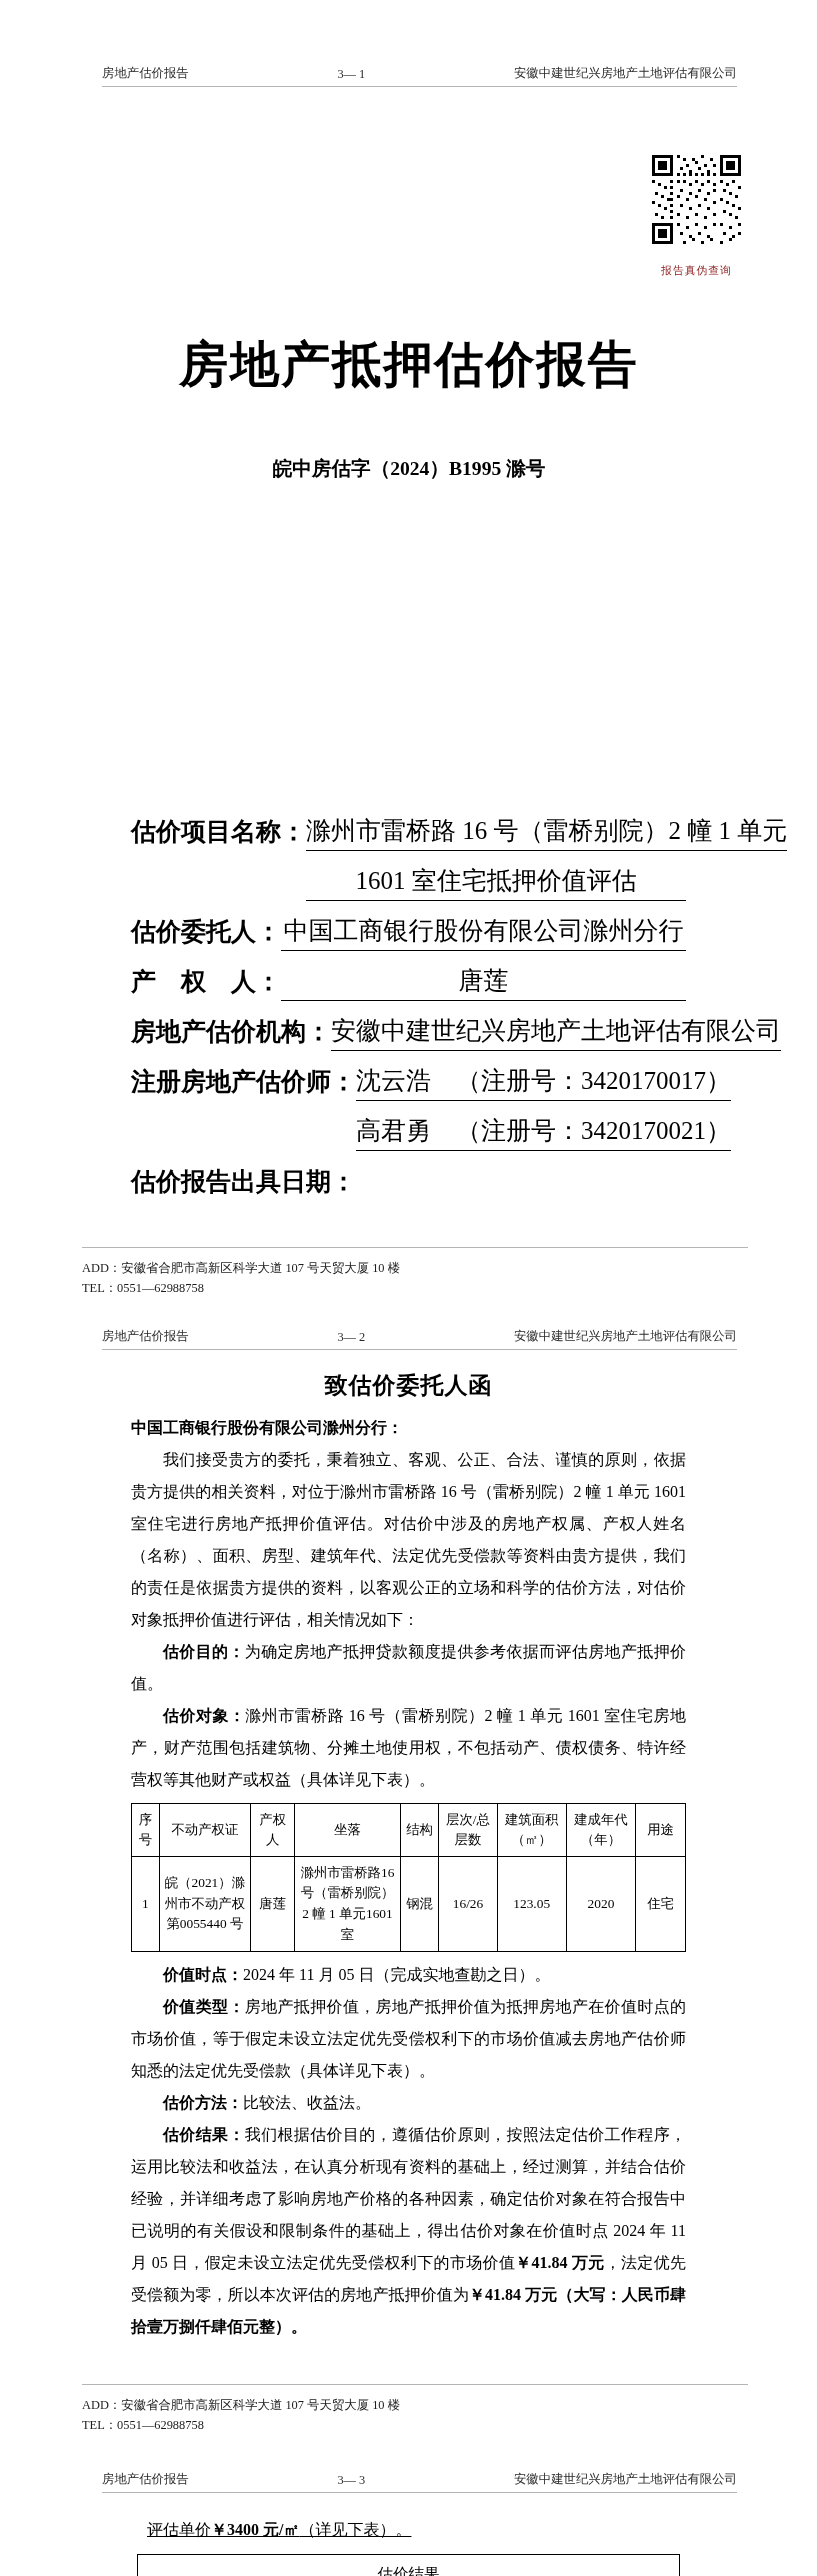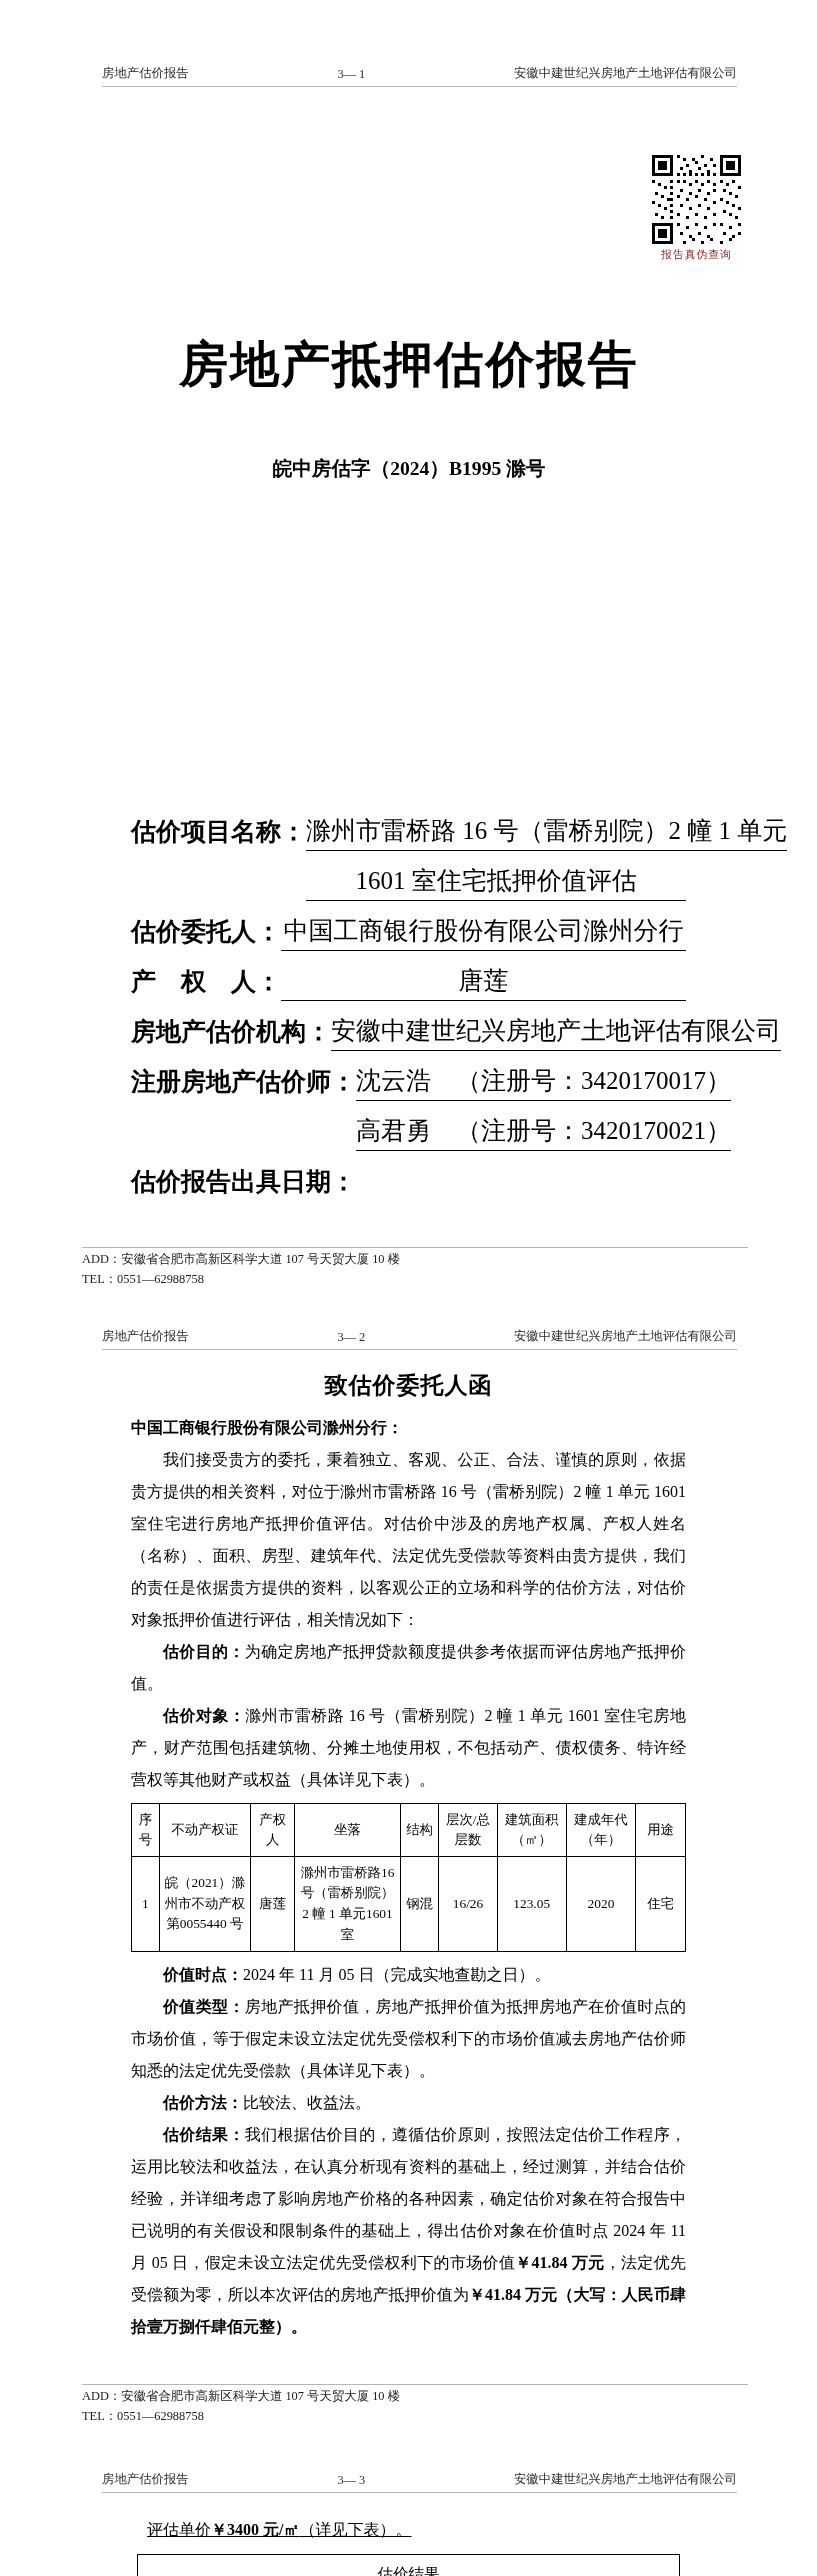--- a/index.html
+++ b/index.html
@@ -2,26 +2,26 @@
 <html style="font-size:8.2px"><head>
 <meta charset="utf-8">
 <style>
   * { margin:0; padding:0; box-sizing:border-box; }
   html,body { background:#ffffff; }
   body { font-family:"Liberation Serif","DejaVu Serif",serif; color:#000; }
   .doc { position:relative; width:818px; height:3300px; margin:0 auto; background:#ffffff; overflow:hidden; }
 
   
   .pg-header { position:absolute; left:82px; right:81px; display:flex; justify-content:space-between; align-items:flex-end; font-size:12.4px; color:#2b2b2b; border-bottom:0.5px solid #b5b5b5; padding-bottom:4.1px;margin-left:20px; }
-  .pg-footer { position:absolute; left:82px; right:70px; border-top:0.5px solid #b5b5b5; padding-top:2px; font-size:12.4px; color:#1c1c1c; line-height:19.6px; }
+  .pg-footer { position:absolute; left:82px; right:70px; border-top:0.5px solid #b5b5b5; padding-top:11px; font-size:12.4px; color:#1c1c1c; line-height:19.6px; }
 
   
   .qr-wrap { position:absolute; top:155px; right:77px; width:89px; text-align:center; }
   .qr-wrap svg { display:block; width:89px; height:89px; }
-  .qr-caption { margin-top:4px; font-size:10.8px; color:#8b1a1a; letter-spacing:1px; }
+  .qr-caption { margin-top:20px; font-size:10.8px; color:#8b1a1a; letter-spacing:1px; }
   .title { position:absolute; top:332px; left:0; right:0; text-align:center; font-size:49px; font-weight:bold; letter-spacing:2.1px; }
   .docno { position:absolute; top:455px; left:0; right:0; text-align:center; font-size:19.6px; font-weight:bold; }
 
   .fields { position:absolute; top:801px; left:131px; right:132px; font-size:25px; }
   .field-row { display:flex; height:50px; align-items:flex-end; }
   .f-label { font-weight:bold; white-space:nowrap; padding-bottom:3.1px; }
   .f-value { flex:1; border-bottom:1px solid #000; text-align:center; padding-bottom:3px; white-space:nowrap; }
   .ghost { visibility:hidden; }
 
   

